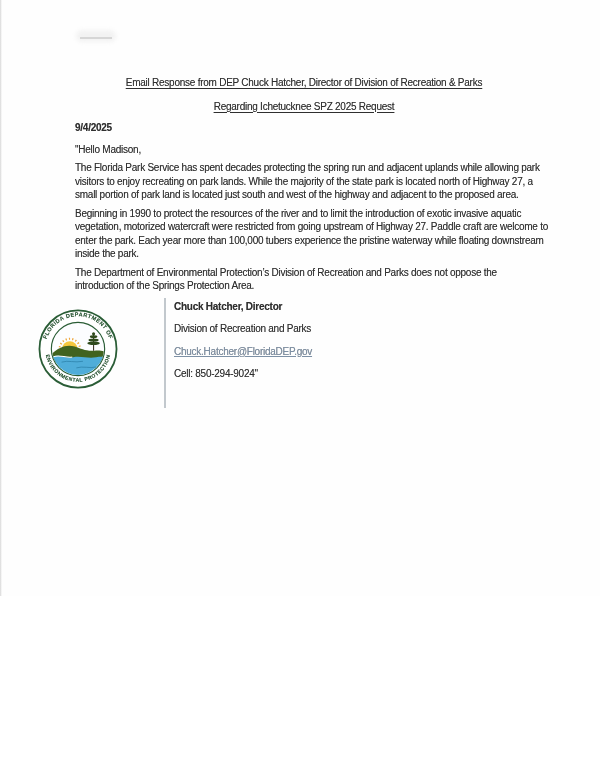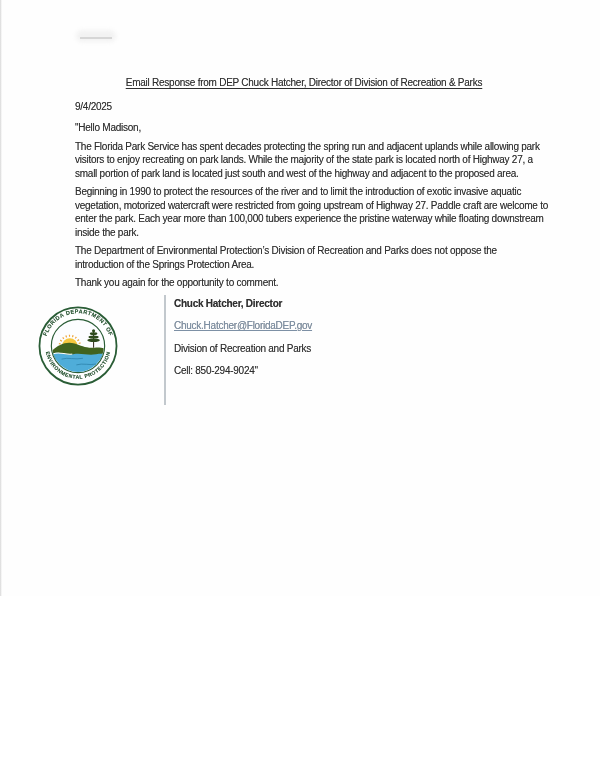--- a/index.html
+++ b/index.html
@@ -24,21 +24,21 @@
     font-size:10px; line-height:13.5px; letter-spacing:-0.25px;
     text-shadow:0 0 .4px rgba(47,47,47,.5);
   }
   .title-wrap { width:458px; text-align:center; }
   .doc-title, .doc-subtitle {
     margin:0; text-decoration:underline; text-underline-offset:2px;
     text-decoration-thickness:.8px;
   }
   .doc-title { margin-bottom:10px; }
   .doc-subtitle { margin-bottom:8px; }
-  .doc-date { font-weight:normal; margin:0 0 8px; }
+  .doc-date { font-weight:bold; margin:0 0 8px; }
   .para { margin:0 0 5px; white-space:pre-line; }
   .signature { display:flex; align-items:flex-start; margin:4px 0 0 -38px; }
   .sig-logo { width:82px; height:82px; margin-top:10px; flex:0 0 auto; }
   .sig-divider { width:2px; height:110px; background:#c2c8cd; margin-left:45px; flex:0 0 auto; }
   .sig-text { padding:2px 0 0 8px; }
   .sig-line { margin:0 0 9px; line-height:13.5px; }
   .sig-name { font-weight:bold; }
   .sig-email-link { color:#7d90a5; text-decoration:underline; cursor:pointer; }
   .seal-arc-text { font-family:"Liberation Sans",sans-serif; font-weight:bold; letter-spacing:.55px; }
 </style>
@@ -46,35 +46,35 @@
 <body>
 
 <div class="page">
   <div class="scan-edge"></div>
   <div class="smudge-soft"></div>
   <div class="smudge-core"></div>
 
   <div class="content">
     <div class="title-wrap">
       <p class="doc-title">Email Response from DEP Chuck Hatcher, Director of Division of Recreation &amp; Parks</p>
+      <p class="doc-subtitle">Regarding Ichetucknee SPZ 2025 Request</p>
     </div>
     <p class="doc-date">9/4/2025</p>
 
     <div>
         <p class="para">"Hello Madison,</p>
         <p class="para">The Florida Park Service has spent decades protecting the spring run and adjacent uplands while allowing park
 visitors to enjoy recreating on park lands. While the majority of the state park is located north of Highway 27, a
 small portion of park land is located just south and west of the highway and adjacent to the proposed area.</p>
         <p class="para">Beginning in 1990 to protect the resources of the river and to limit the introduction of exotic invasive aquatic
 vegetation, motorized watercraft were restricted from going upstream of Highway 27. Paddle craft are welcome to
 enter the park. Each year more than 100,000 tubers experience the pristine waterway while floating downstream
 inside the park.</p>
         <p class="para">The Department of Environmental Protection’s Division of Recreation and Parks does not oppose the
 introduction of the Springs Protection Area.</p>
-        <p class="para">Thank you again for the opportunity to comment.</p>
       </div>
 
     <div class="signature">
       <svg class="sig-logo" viewBox="0 0 100 100" aria-hidden="true">
         <circle cx="50" cy="50" r="47" fill="#ffffff" stroke-width="2.2" stroke="#2a5d36"></circle>
         <circle cx="50" cy="50" r="32.5" fill="#fcfdff" stroke-width="1.4" stroke="#2a5d36"></circle>
         <clipPath id="sealClip">
             <circle cx="50" cy="50" r="31.6"></circle>
           </clipPath>
         <g clip-path="url(#sealClip)">
@@ -99,19 +99,19 @@
         </text>
         <text class="seal-arc-text" font-size="6.3" fill="#2a5d36">
           <textPath href="#arcBottom" startOffset="50%" text-anchor="middle">ENVIRONMENTAL PROTECTION</textPath>
         </text>
       </svg>
 
       <div class="sig-divider"></div>
 
       <div class="sig-text">
         <p class="sig-line sig-name">Chuck Hatcher, Director</p>
+        <p class="sig-line">Division of Recreation and Parks</p>
         <p class="sig-line"><span class="sig-email-link">Chuck.Hatcher@FloridaDEP.gov</span></p>
-        <p class="sig-line">Division of Recreation and Parks</p>
         <p class="sig-line">Cell: 850-294-9024"</p>
       </div>
     </div>
   </div>
 </div>
 
 </body></html>

